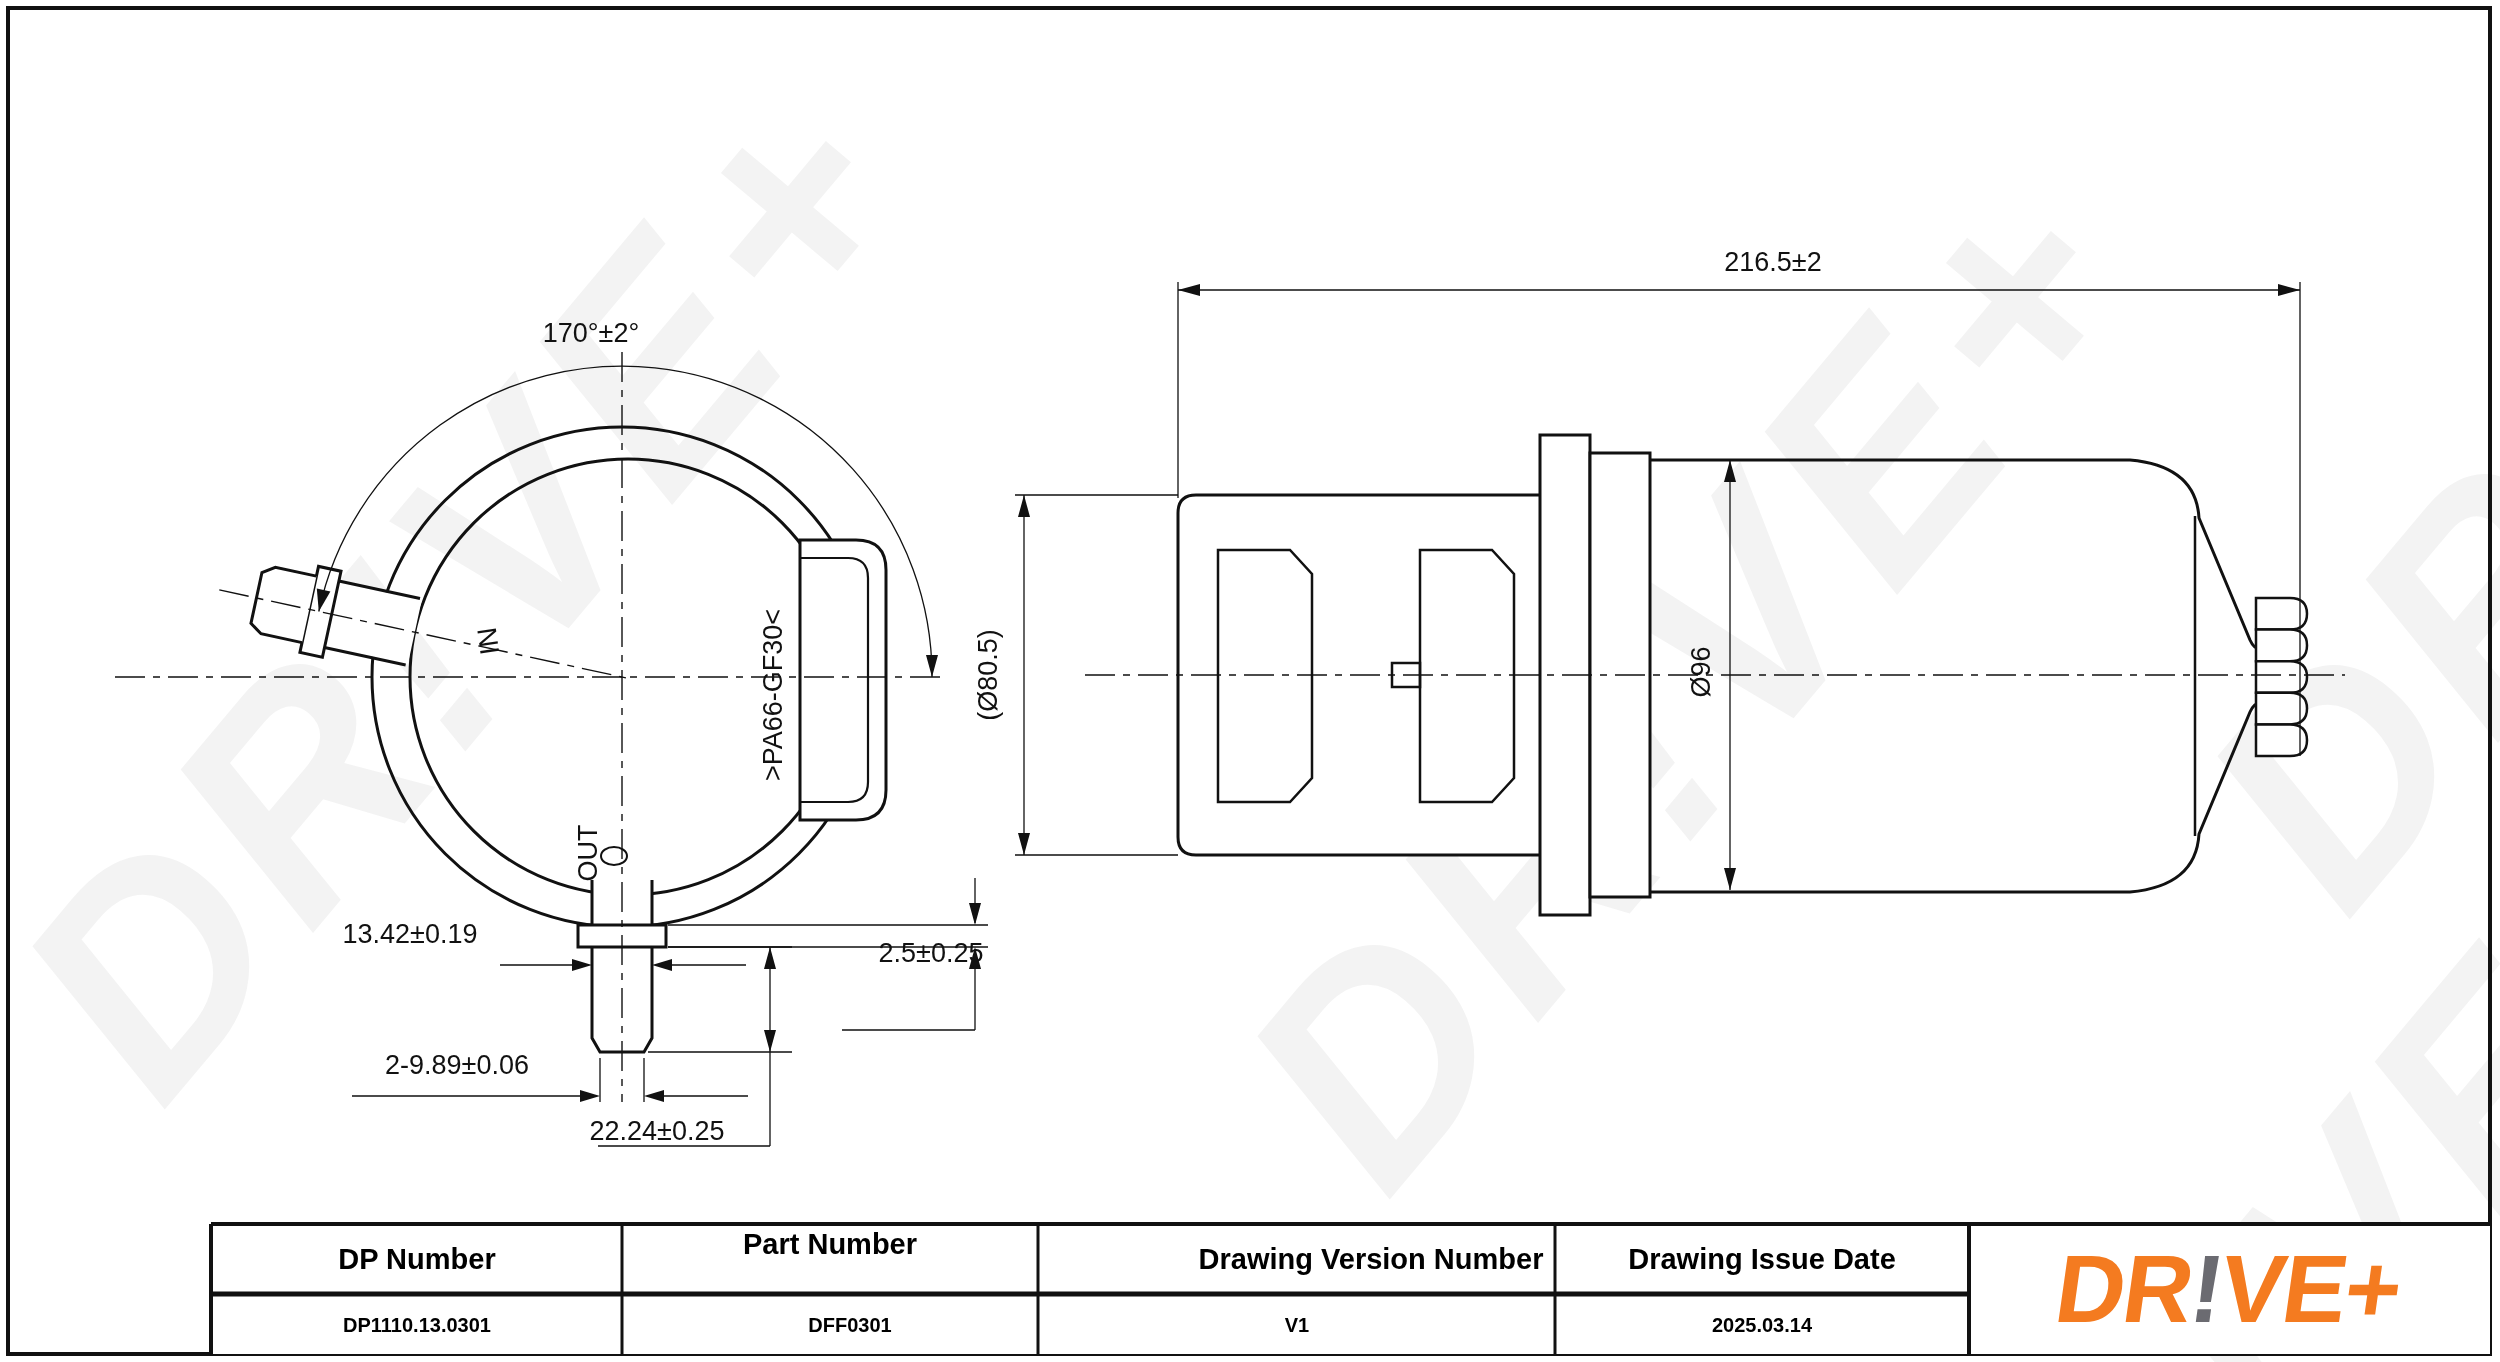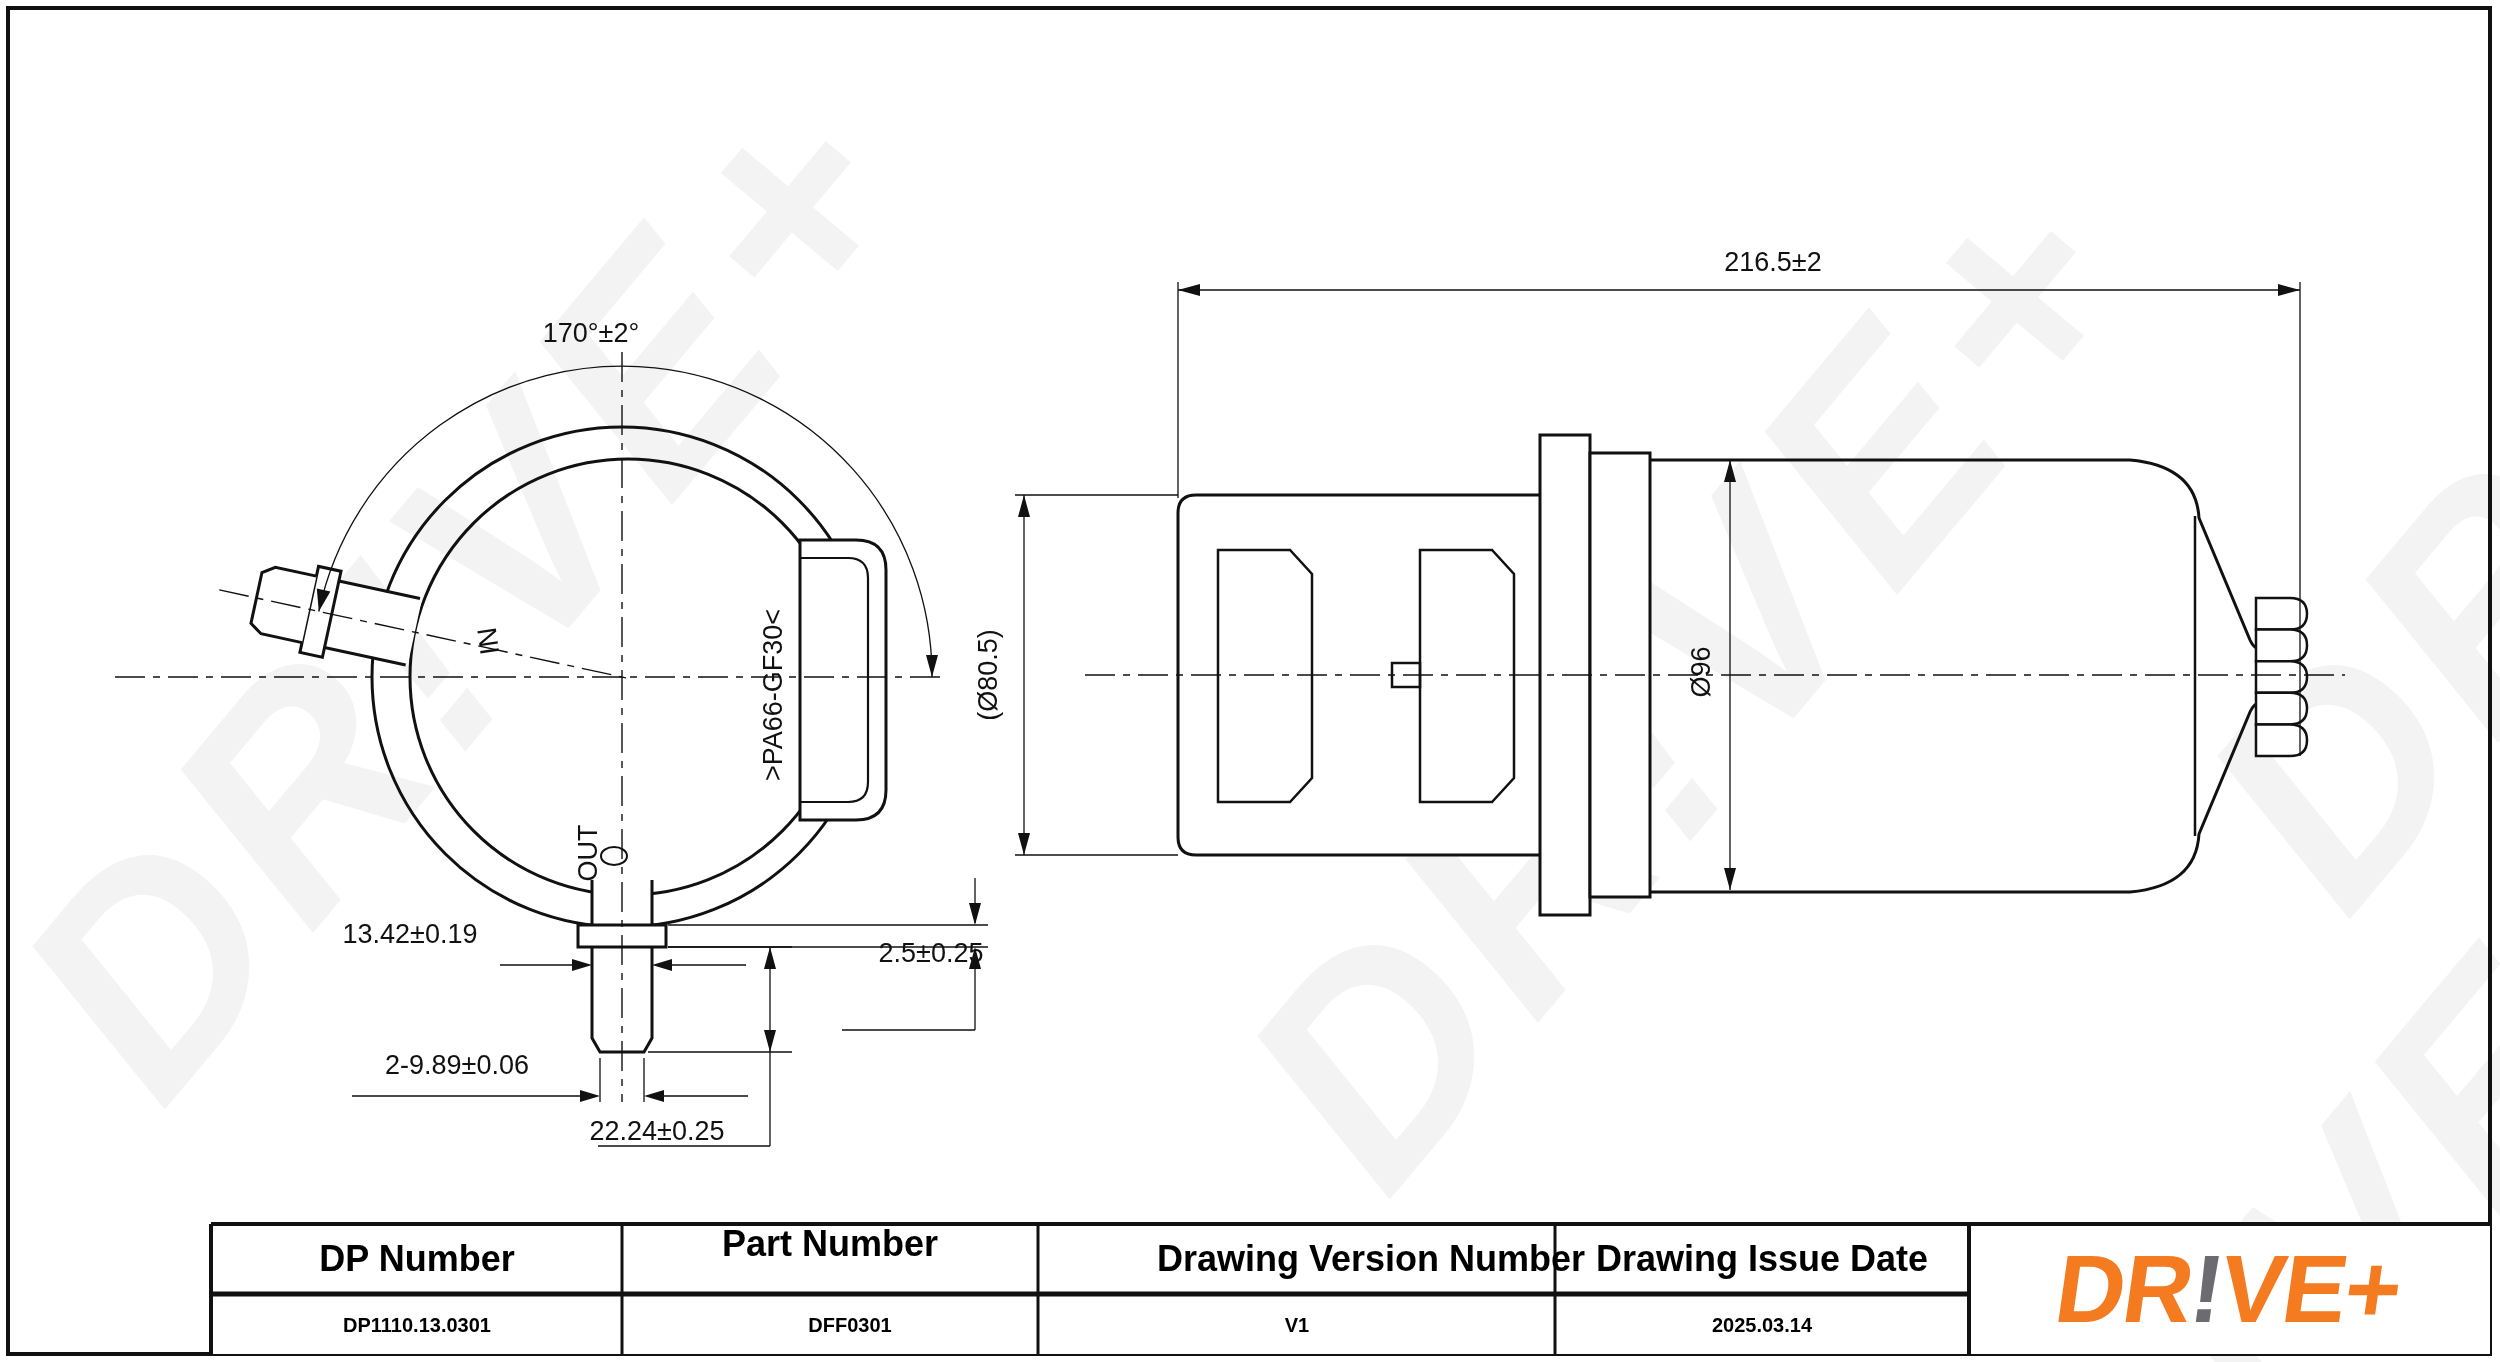--- a/index.html
+++ b/index.html
@@ -6,21 +6,21 @@
   .page{position:relative;width:2500px;height:1362px;background:#ffffff;
         font-family:"Liberation Sans",sans-serif;overflow:hidden;}
   .wm{position:absolute;z-index:0;font-weight:800;font-style:italic;
       font-size:300px;letter-spacing:14px;color:rgba(40,40,40,0.055);
       white-space:nowrap;transform:translate(-50%,-50%) rotate(-50deg);}
   svg.draw{position:absolute;left:0;top:0;z-index:1;}
   .txt{position:absolute;z-index:2;color:#111;font-size:27px;white-space:nowrap;
        transform:translate(-50%,-50%);}
   .txt.rot90{transform:translate(-50%,-50%) rotate(-90deg);}
   .txt.rotin{transform:translate(-50%,-50%) rotate(-98deg);}
-  .tbl-head{position:absolute;z-index:3;font-weight:bold;font-size:36px;color:#000;
+  .tbl-head{position:absolute;z-index:3;font-weight:bold;font-size:29px;color:#000;
        transform:translate(-50%,-50%);white-space:nowrap;}
   .tbl-val{position:absolute;z-index:3;font-weight:bold;font-size:20px;color:#000;
        transform:translate(-50%,-50%);white-space:nowrap;}
   .logo{position:absolute;z-index:3;left:2228px;top:1289px;
         transform:translate(-50%,-50%) skewX(-8deg);
         font-weight:800;font-size:96px;letter-spacing:-2px;white-space:nowrap;}
   .logo .o{color:#F47B20;}
   .logo .g{color:#6B6B71;}
 </style>
 </head>

